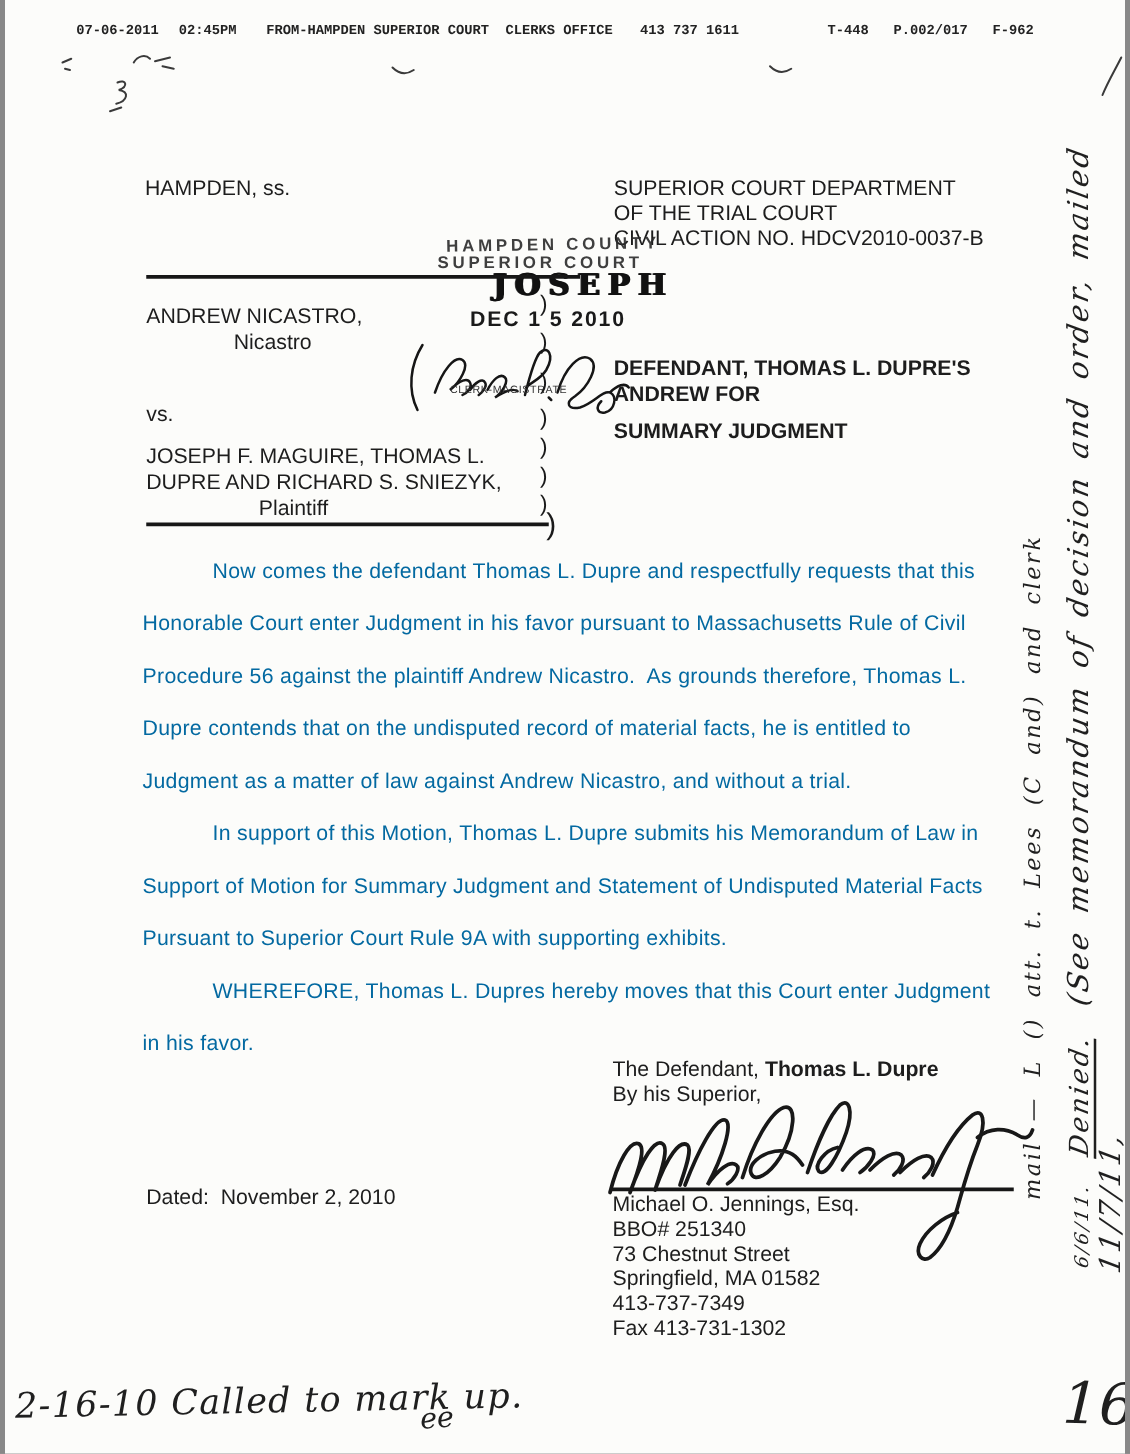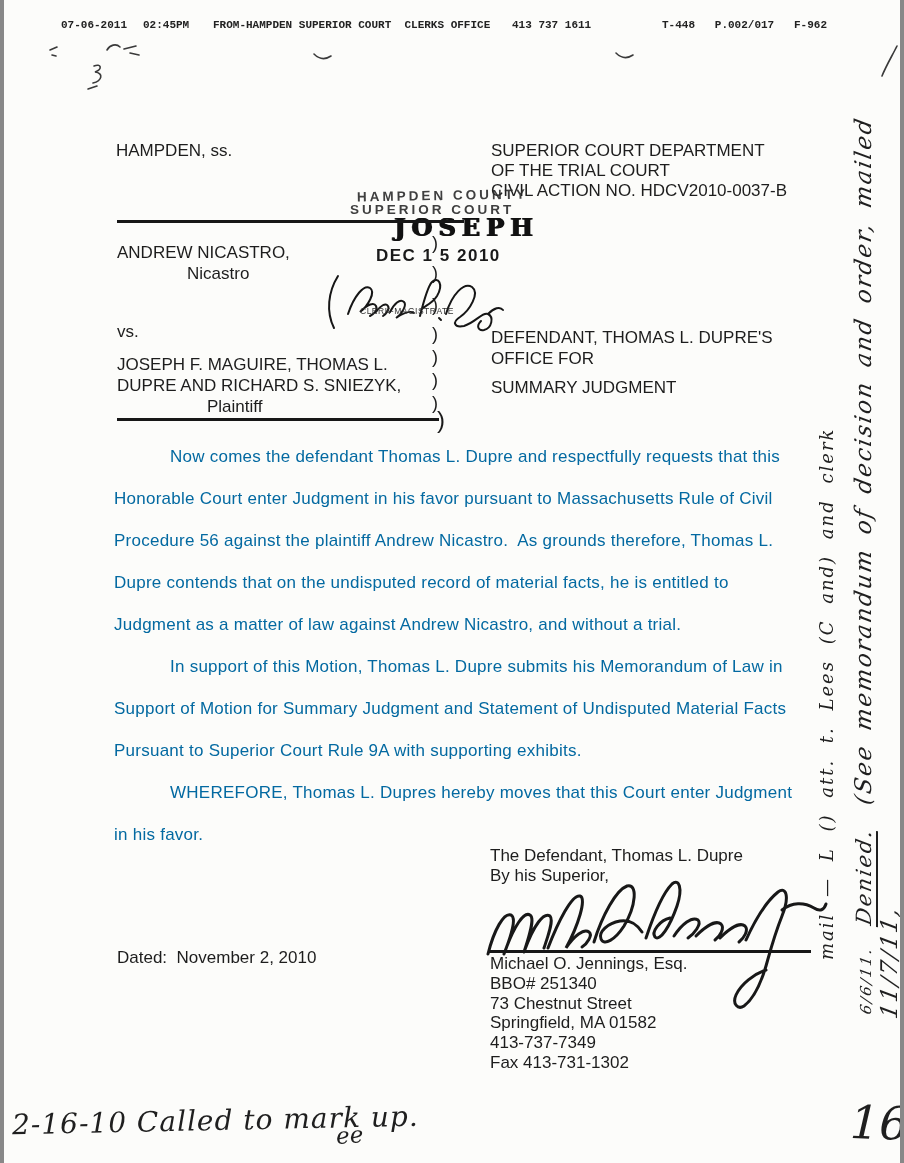--- a/index.html
+++ b/index.html
@@ -4,21 +4,21 @@
 <style>
   html,body{margin:0;padding:0;background:#888;}
   .page{
     position:relative;width:896px;height:1163px;margin:0 auto;
     background:#fcfcfa;overflow:hidden;
     font-family:"Liberation Sans",sans-serif;color:#1d1d1d;
   }
   .t{position:absolute;white-space:pre;line-height:1.2;}
   .fax{font-family:"Liberation Mono",monospace;font-size:11px;font-weight:bold;color:#222;}
   .doc{font-size:17px;}
-  .bold{font-weight:normal;margin-top:43px;}
+  .bold{font-weight:bold;}
   .center{left:0;width:904px;text-align:center;}
   .body-line{position:absolute;white-space:pre;font-size:17px;letter-spacing:0.25px;color:#0369a1;}
   .rule{position:absolute;background:#171717;}
   .paren{position:absolute;left:428px;font-size:18px;color:#1a1a1a;}
   .stamp-line{position:absolute;white-space:pre;font-size:13.5px;font-weight:bold;color:#2b2b2b;letter-spacing:3px;opacity:.9;}
   .filed{
     position:absolute;font-family:"DejaVu Serif",serif;font-weight:bold;font-size:24px;
     letter-spacing:6px;color:#111;transform:scaleY(1.0);
     text-shadow:1px 0 0 #111,-0.5px 0 0 #444;
   }
@@ -107,21 +107,21 @@
     <div class="t doc" style="left:113px;top:243px">ANDREW NICASTRO,</div>
     <div class="t doc" style="left:183px;top:264px">Nicastro</div>
     <div class="t doc" style="left:113px;top:322px">vs.</div>
     <div class="t doc" style="left:113px;top:355px">JOSEPH F. MAGUIRE, THOMAS L.</div>
     <div class="t doc" style="left:113px;top:376px">DUPRE AND RICHARD S. SNIEZYK,</div>
     <div class="t doc" style="left:203px;top:397px">Plaintiff</div>
   </div>
 
   <div>
     <div class="t doc bold" style="left:487px;top:285px">DEFENDANT, THOMAS L. DUPRE'S</div>
-    <div class="t doc bold" style="left:487px;top:306px">OFFICE FOR</div>
+    <div class="t doc bold" style="left:487px;top:306px">ANDREW FOR</div>
     <div class="t doc bold" style="left:487px;top:335px">SUMMARY JUDGMENT</div>
   </div>
 
   <div>
     <div class="body-line" style="left:166px;top:447px">Now comes the defendant Thomas L. Dupre and respectfully requests that this</div>
     <div class="body-line" style="left:110px;top:489px">Honorable Court enter Judgment in his favor pursuant to Massachusetts Rule of Civil</div>
     <div class="body-line" style="left:110px;top:531px">Procedure 56 against the plaintiff Andrew Nicastro.  As grounds therefore, Thomas L.</div>
     <div class="body-line" style="left:110px;top:573px">Dupre contends that on the undisputed record of material facts, he is entitled to</div>
     <div class="body-line" style="left:110px;top:615px">Judgment as a matter of law against Andrew Nicastro, and without a trial.</div>
     <div class="body-line" style="left:166px;top:657px">In support of this Motion, Thomas L. Dupre submits his Memorandum of Law in</div>

